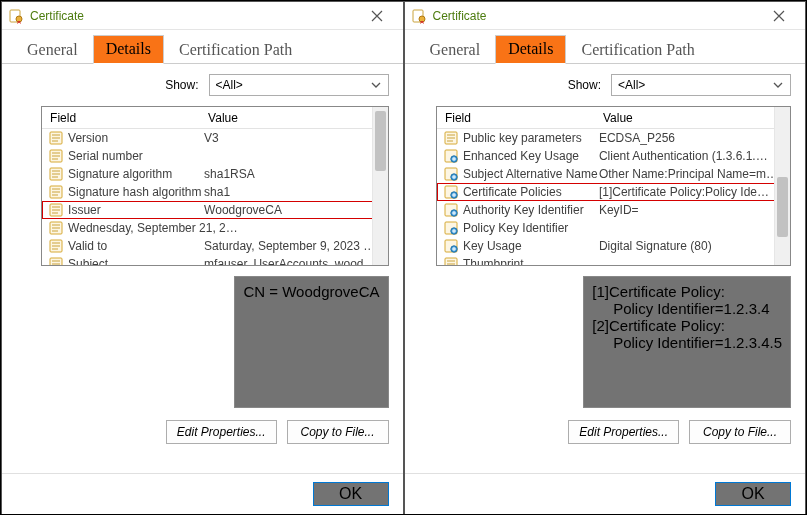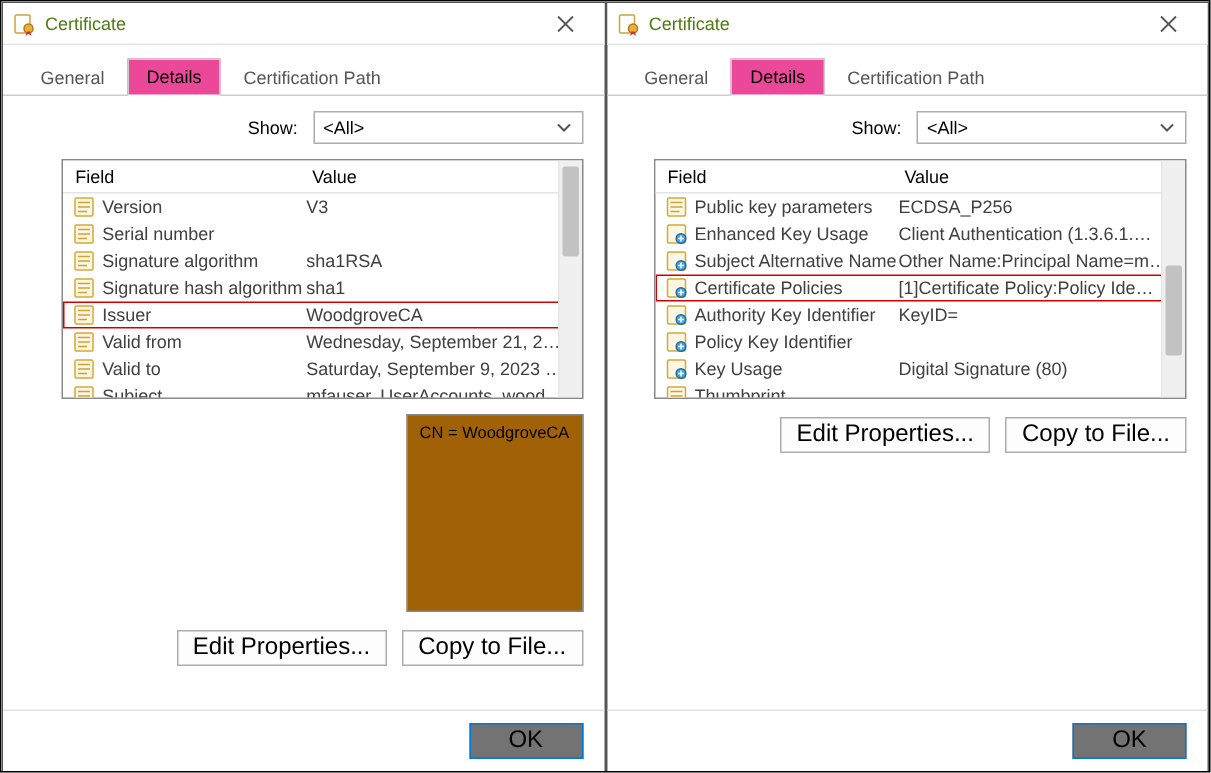--- a/index.html
+++ b/index.html
@@ -53,29 +53,30 @@
     padding: 8px 12px 0 12px;
     position: relative;
     border-bottom: 1px solid #ccc;
     height: 34px;
   }
   .tab {
     padding: 4px 12px 5px 12px;
     border: 1px solid transparent;
     border-bottom: none;
     color: #555;
-    font-size: 12px;
+    font-size: 16px;
     margin-right: 2px;
     position: relative;
     top: 1px;
     cursor: default;
+    font-family: Liberation Serif, serif;
   }
   .tab.active {
     border-color: #ccc;
-    background: #ec4899;
+    background: #f97316;
     color: #000;
     border-bottom: 1px solid #fff;
   }
   .body {
     flex: 1;
     padding: 10px 14px;
     display: flex;
     flex-direction: column;
     align-items: flex-end;
   }
@@ -146,41 +147,41 @@
     left: 2px; right: 2px;
     top: 4px; height: 60px;
     background: #c2c2c2;
     border-radius: 2px;
   }
   .detailbox {
     border: 1px solid #888;
     height: 132px;
     margin-top: 10px;
     padding: 6px 8px;
-    font-size: 11px;
+    font-size: 15px;
     color: #000;
     white-space: pre-wrap;
     overflow: hidden;
-    background: #a16207;
+    background: #737373;
   }
   .actions {
     display: flex;
     justify-content: flex-end;
     gap: 10px;
     margin-top: 12px;
   }
   .btn {
     min-width: 102px;
     height: 24px;
     border: 1px solid #adadad;
     background: #fdfdfd;
-    font-size: 16px;
+    font-size: 12px;
     padding: 0 10px;
     cursor: default;
-    display: flex; align-items: center; justify-content: center;
+    display: flex; align-items: center; justify-content: center; font-style: italic;
   }
   .footer {
     border-top: 1px solid #e0e0e0;
     padding: 8px 14px;
     display: flex;
     justify-content: flex-end;
   }
   .ok-btn {
     width: 76px; height: 24px;
     border: 1px solid #0078d4;
@@ -296,21 +297,20 @@
             </div>
             <div class="row">
               <span class="ic">
                 <svg width="16" height="16" viewBox="0 0 16 16">
                   <rect x="2" y="2" width="12" height="12" rx="1" fill="#fdf6e3" stroke="#d6a935"></rect>
                   <line x1="4" y1="5" x2="12" y2="5" stroke="#caa33c"></line>
                   <line x1="4" y1="8" x2="12" y2="8" stroke="#caa33c"></line>
                   <line x1="4" y1="11" x2="10" y2="11" stroke="#caa33c"></line>
                 </svg>
               </span>
-              <span class="f">Valid from</span>
               <span class="v">Wednesday, September 21, 2…</span>
             </div>
             <div class="row">
               <span class="ic">
                 <svg width="16" height="16" viewBox="0 0 16 16">
                   <rect x="2" y="2" width="12" height="12" rx="1" fill="#fdf6e3" stroke="#d6a935"></rect>
                   <line x1="4" y1="5" x2="12" y2="5" stroke="#caa33c"></line>
                   <line x1="4" y1="8" x2="12" y2="8" stroke="#caa33c"></line>
                   <line x1="4" y1="11" x2="10" y2="11" stroke="#caa33c"></line>
                 </svg>
@@ -473,20 +473,24 @@
                 </svg>
               </span>
               <span class="f">Thumbprint</span>
               <span class="v"></span>
             </div>
           </div>
         <div class="scrollbar">
             <div class="thumb" style="top:70px"></div>
           </div>
       </div>
+      <div class="detailbox">[1]Certificate Policy:
+     Policy Identifier=1.2.3.4
+[2]Certificate Policy:
+     Policy Identifier=1.2.3.4.5</div>
       <div class="actions">
         <button class="btn">Edit Properties...</button>
         <button class="btn">Copy to File...</button>
       </div>
     </div>
     <div class="footer">
       <button class="ok-btn">OK</button>
     </div>
   </div>
 

